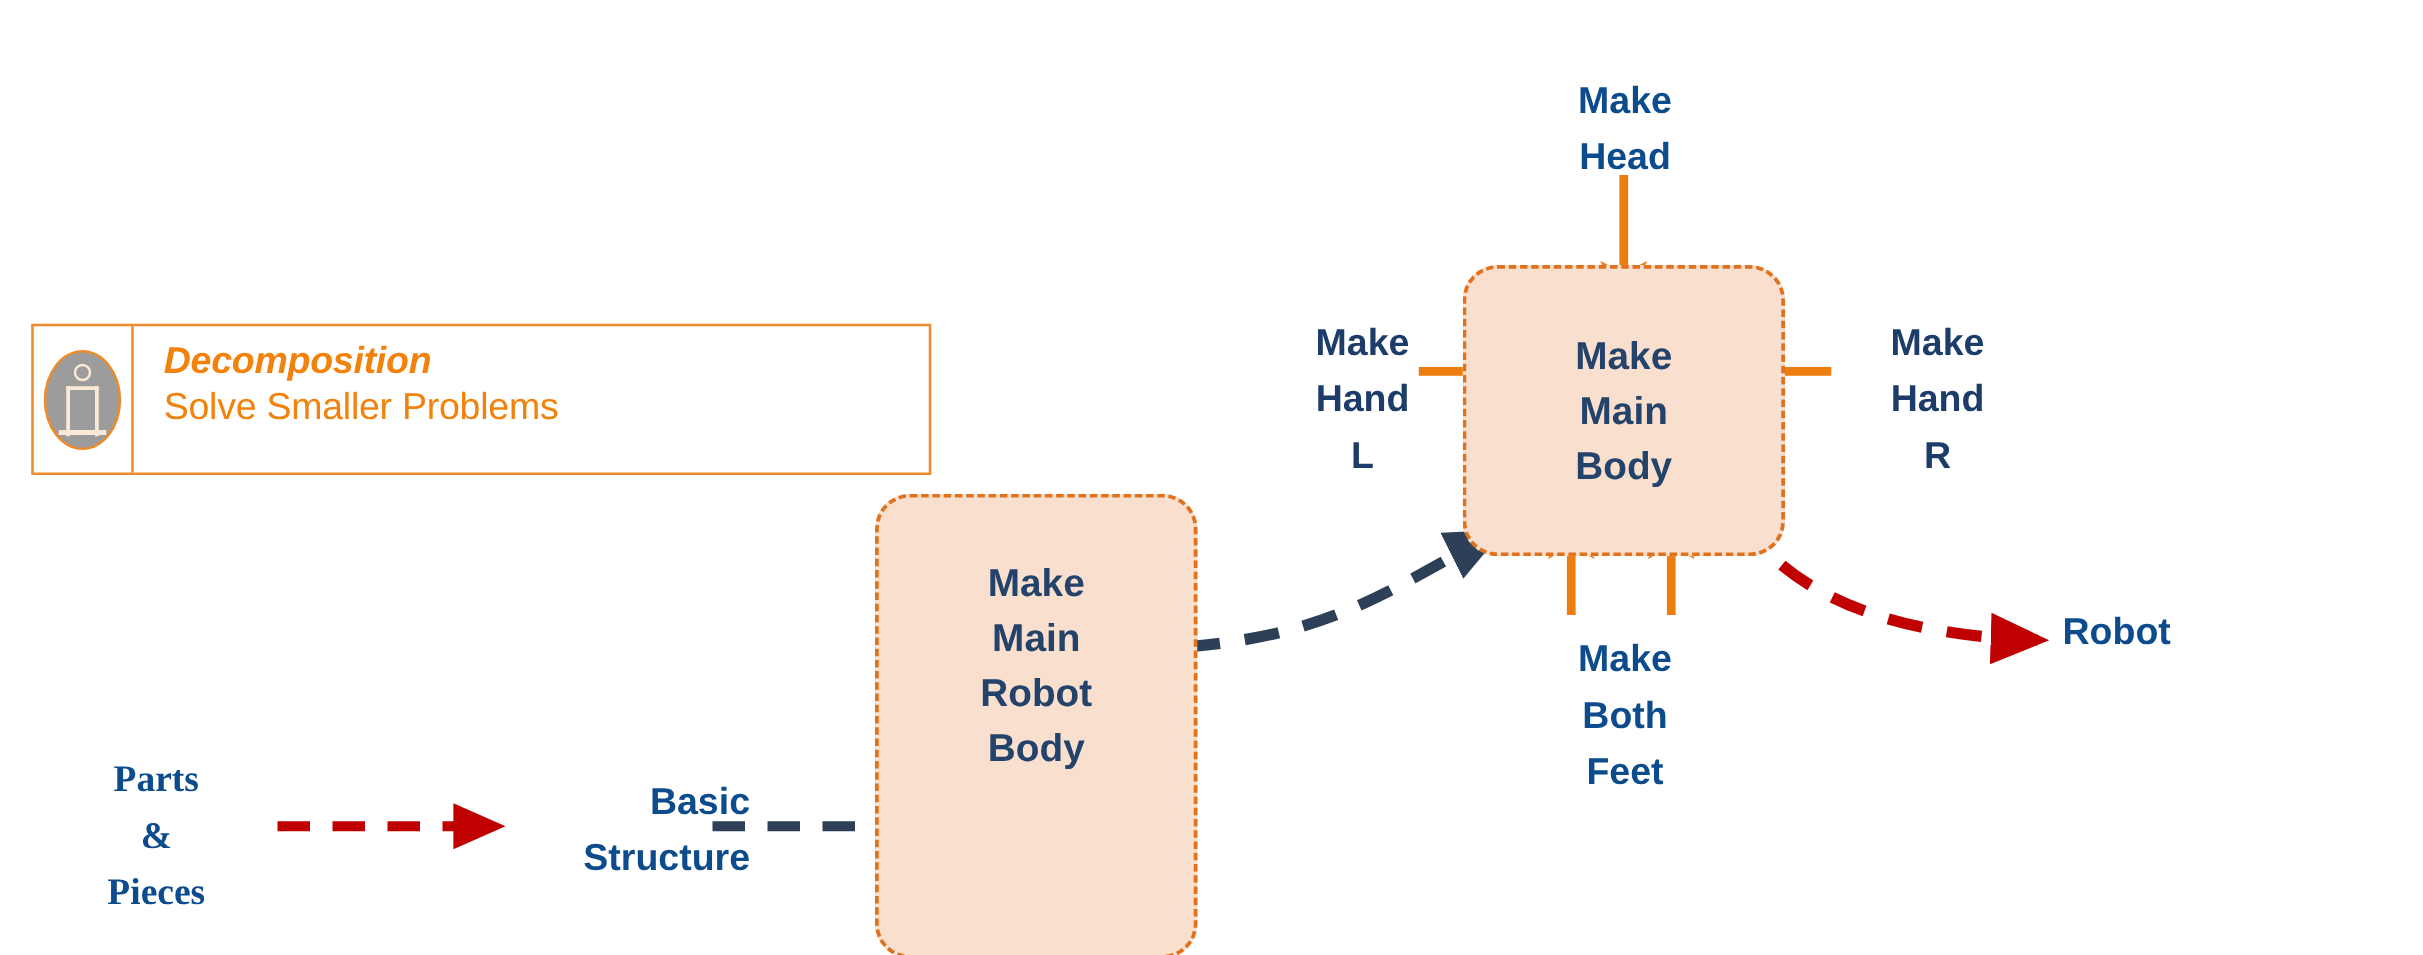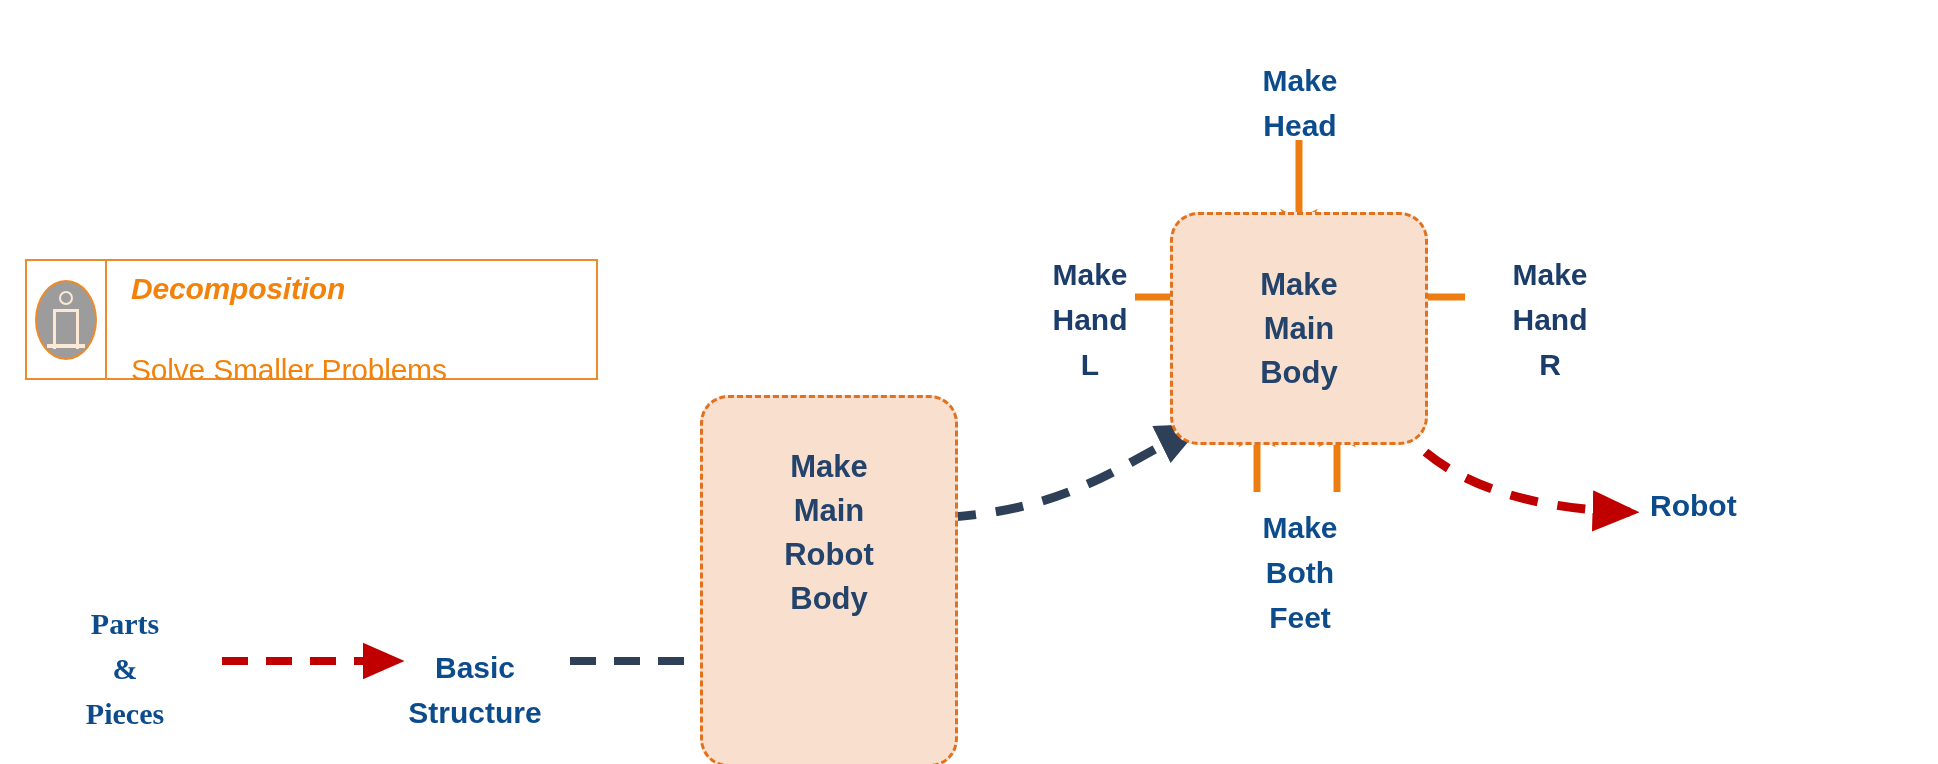--- a/index.html
+++ b/index.html
@@ -24,21 +24,21 @@
     width: 1938px;
     height: 764px;
     pointer-events: none;
   }
 
   
   .info-box {
     position: absolute;
     left: 25px;
     top: 259px;
-    width: 573px;
+    width: 720px;
     height: 121px;
     border: 2px solid #ED8B2B;
     box-sizing: border-box;
     display: flex;
     align-items: stretch;
     background: #ffffff;
   }
   .info-icon-cell {
     width: 80px;
     border-right: 2px solid #ED8B2B;
@@ -102,21 +102,20 @@
     line-height: 37px;
     letter-spacing: -0.2px;
     white-space: nowrap;
   }
   .info-sub {
     color: #F2820C;
     font-size: 30px;
     line-height: 38px;
     letter-spacing: -0.2px;
     white-space: nowrap;
-    margin-top: 44px;
   }
 
   
   .proc-box {
     position: absolute;
     background: #F8DFCE;
     border: 3px dashed #E2711D;
     border-radius: 28px;
     box-sizing: border-box;
     display: flex;
@@ -158,21 +157,21 @@
   }
   .nlabel.bright { color: #0D4C8C; }
   .nlabel.deep   { color: #1C3C69; }
 
   #lbl-make-head   { left: 1190px; top: 58px;  width: 220px; }
   #lbl-make-hand-l { left: 1000px; top: 252px; width: 180px; }
   #lbl-make-hand-r { left: 1460px; top: 252px; width: 180px; }
   #lbl-make-feet   { left: 1190px; top: 505px; width: 220px; }
   #lbl-robot       { left: 1650px; top: 483px; width: 220px; text-align: left; }
   #lbl-parts       { left: 0px;    top: 601px; width: 250px; font-family: Liberation Serif, serif; }
-  #lbl-basic       { left: 350px;  top: 645px; width: 250px; }
+  #lbl-basic       { left: 350px;  top: 619px; width: 250px; text-align: right; }
 </style>
 </head>
 <body>
 
 <div id="stage">
 
   <svg id="edges" viewBox="0 0 1938 764" width="1938" height="764">
     <defs>
       <marker id="arrowRed" viewBox="0 0 10 10" refX="8" refY="5" markerWidth="5.2" markerHeight="5.2" orient="auto-start-reverse">
         <path d="M 0 0.6 L 10 5 L 0 9.4 z" fill="#C00000"></path>

